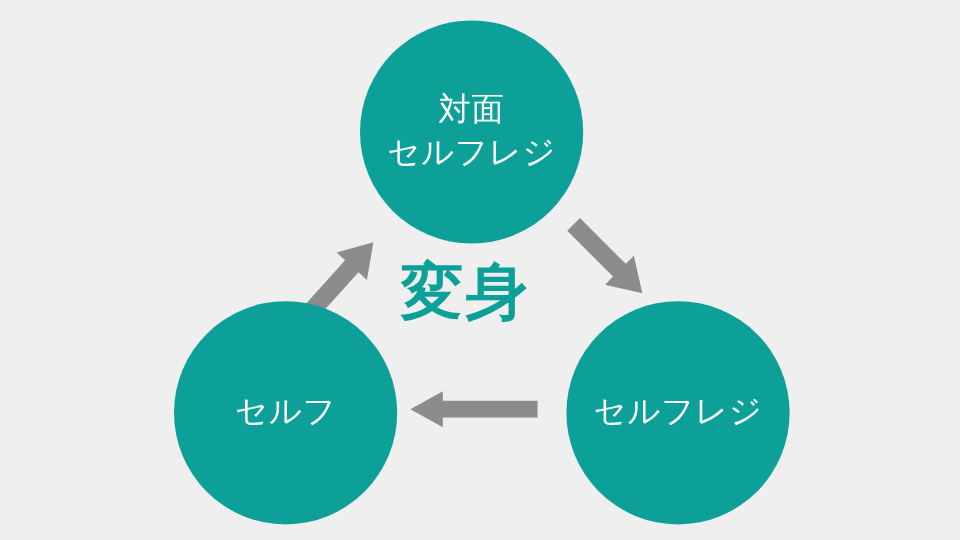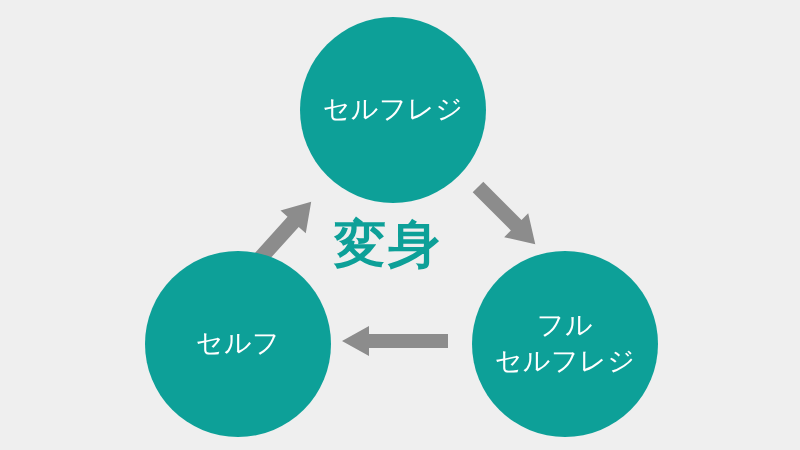--- a/index.html
+++ b/index.html
@@ -91,25 +91,25 @@
 
       <g transform="translate(257,262) rotate(-48)">
         <path class="arrow-shape" d="M 0,-7.5 L 54,-7.5 L 54,-17 L 81,0 L 54,17 L 54,7.5 L 0,7.5 Z"></path>
       </g>
     </svg>
   </div>
 
   <div id="center-label">変身</div>
 
   <div class="node" id="node-top">
+    <span class="line">対面</span>
     <span class="line">セルフレジ</span>
   </div>
 
   <div class="node" id="node-bottomleft">
     <span class="line">セルフ</span>
   </div>
 
   <div class="node" id="node-bottomright">
-    <span class="line">フル</span>
     <span class="line">セルフレジ</span>
   </div>
 
 </div>
 
 </body></html>

